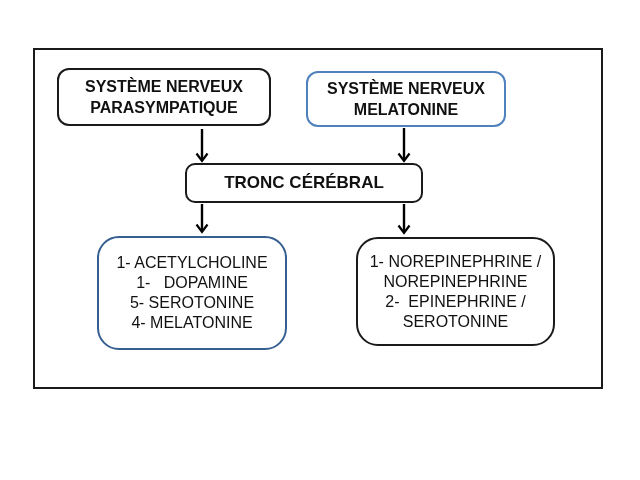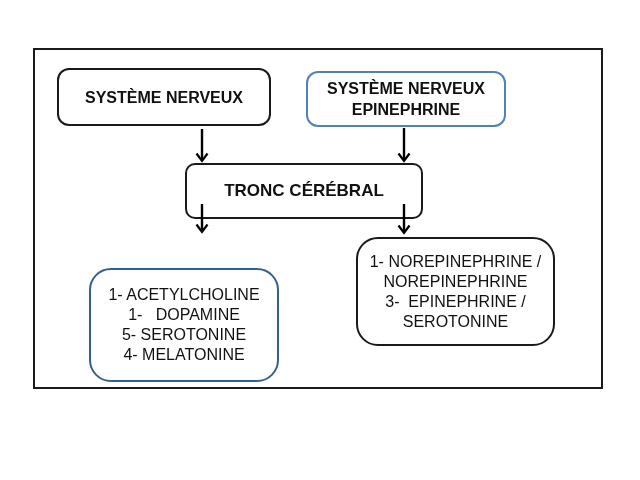--- a/index.html
+++ b/index.html
@@ -23,21 +23,21 @@
     left: 57px; top: 68px; width: 214px; height: 58px;
     border: 2px solid #1a1a1a; border-radius: 12px;
     font-weight: bold; font-size: 16px; line-height: 21px;
   }
   .node-sympathetic {
     left: 306px; top: 71px; width: 200px; height: 56px;
     border: 2px solid #4f81bd; border-radius: 12px;
     font-weight: bold; font-size: 16px; line-height: 21px;
   }
   .node-brainstem {
-    left: 185px; top: 163px; width: 238px; height: 56px;
+    left: 185px; top: 163px; width: 238px; height: 40px;
     border: 2px solid #1a1a1a; border-radius: 10px;
     font-weight: bold; font-size: 17px; line-height: 20px;
   }
   .node-parasym-list {
     left: 97px; top: 236px; width: 190px; height: 114px;
     border: 2px solid #365f91; border-radius: 22px;
     font-size: 16px; line-height: 20px;
   }
   .node-sym-list {
     left: 356px; top: 237px; width: 199px; height: 109px;
@@ -52,42 +52,43 @@
   .arrow svg { display: block; width: 100%; height: 100%; }
 </style>
 </head>
 <body>
 
 <div class="canvas">
   <div class="frame">
 
     <div class="node node-parasympathetic" style="left:22px; top:18px;">
       <span class="line">SYSTÈME NERVEUX</span>
+      <span class="line">PARASYMPATIQUE</span>
     </div>
 
     <div class="node node-sympathetic" style="left:271px; top:21px;">
       <span class="line">SYSTÈME NERVEUX</span>
-      <span class="line">EPINEPHRINE</span>
+      <span class="line">MELATONINE</span>
     </div>
 
     <div class="node node-brainstem" style="left:150px; top:113px;">
       <span class="line">TRONC CÉRÉBRAL</span>
     </div>
 
-    <div class="node node-parasym-list" style="left:54px; top:186px;margin-top:32px;">
+    <div class="node node-parasym-list" style="left:62px; top:186px;">
       <span class="line">1- ACETYLCHOLINE</span>
       <span class="line">1-   DOPAMINE</span>
       <span class="line">5- SEROTONINE</span>
       <span class="line">4- MELATONINE</span>
     </div>
 
     <div class="node node-sym-list" style="left:321px; top:187px;">
       <span class="line">1- NOREPINEPHRINE /</span>
       <span class="line">NOREPINEPHRINE</span>
-      <span class="line">3-  EPINEPHRINE /</span>
+      <span class="line">2-  EPINEPHRINE /</span>
       <span class="line">SEROTONINE</span>
     </div>
 
     <div class="arrow arrow-1" style="left:160px; top:79px;">
       <svg viewBox="0 0 14 34" preserveAspectRatio="none" aria-hidden="true">
         <line x1="7" y1="0" x2="7" y2="31" stroke="#000000" stroke-width="2.4"></line>
         <polyline points="1.5,24.5 7,32 12.5,24.5" fill="none" stroke="#000000" stroke-width="2.2"></polyline>
       </svg>
     </div>
     <div class="arrow arrow-2" style="left:362px; top:78px;">

